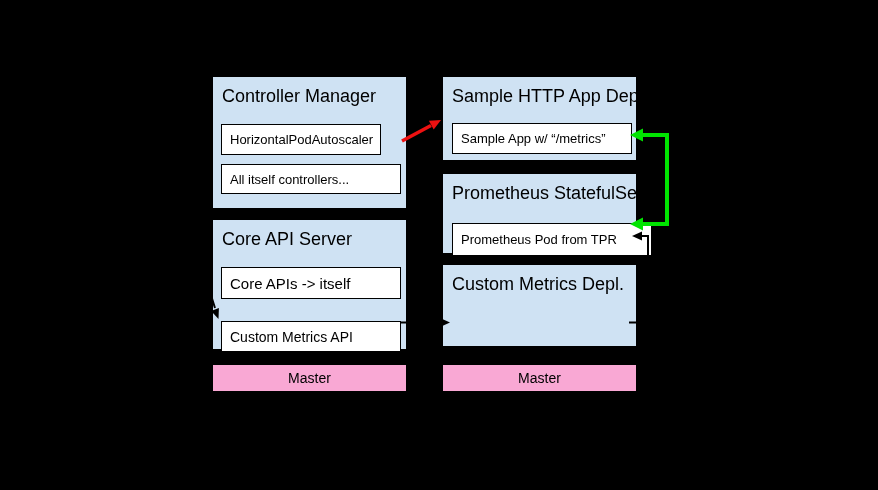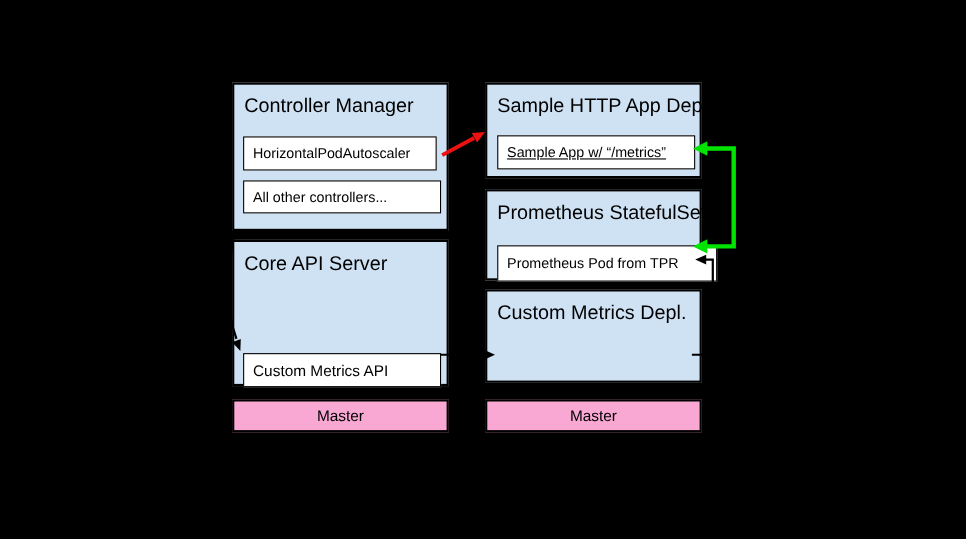--- a/index.html
+++ b/index.html
@@ -26,34 +26,35 @@
   .fs15{font-size:15px;}
   .arrows{position:absolute;left:0;top:0;pointer-events:none;}
 </style>
 </head>
 <body>
 
 <div class="stage">
 
   <div class="group" style="left:211px;top:75px;width:197px;height:135px;">
     <div class="g-title">Controller Manager</div>
-    <div class="inner fs13" style="left:8px;top:47px;width:176px;height:31px;">HorizontalPodAutoscaler</div>
-    <div class="inner fs13" style="left:8px;top:87px;width:180px;height:30px;">All other controllers...</div>
+    <div class="inner fs13" style="left:8px;top:47px;width:160px;height:31px;">HorizontalPodAutoscaler</div>
+    <div class="inner fs13" style="left:8px;top:87px;width:180px;height:30px;">All itself controllers...</div>
   </div>
 
   <div class="group" style="left:211px;top:218px;width:197px;height:133px;">
     <div class="g-title">Core API Server</div>
+    <div class="inner fs15" style="left:8px;top:47px;width:180px;height:32px;">Core APIs -&gt; itself</div>
     <div class="inner fs14" style="left:8px;top:89px;width:180px;height:31px;">Custom Metrics API</div>
   </div>
 
   <div class="label-box" style="left:211px;top:363px;width:197px;height:30px;">Master</div>
 
   <div class="group" style="left:441px;top:75px;width:197px;height:87px;">
     <div class="g-title">Sample HTTP App Depl.</div>
-    <div class="inner fs13" style="left:9px;top:46px;width:180px;height:31px;text-decoration:underline;">Sample App w/ “/metrics”</div>
+    <div class="inner fs13" style="left:9px;top:46px;width:180px;height:31px;">Sample App w/ “/metrics”</div>
   </div>
 
   <div class="group" style="left:441px;top:172px;width:197px;height:83px;">
     <div class="g-title">Prometheus StatefulSet</div>
     <div class="inner fs13" style="left:9px;top:49px;width:200px;height:33px;">Prometheus Pod from TPR</div>
   </div>
 
   <div class="group" style="left:441px;top:263px;width:197px;height:85px;">
     <div class="g-title">Custom Metrics Depl.</div>
   </div>

